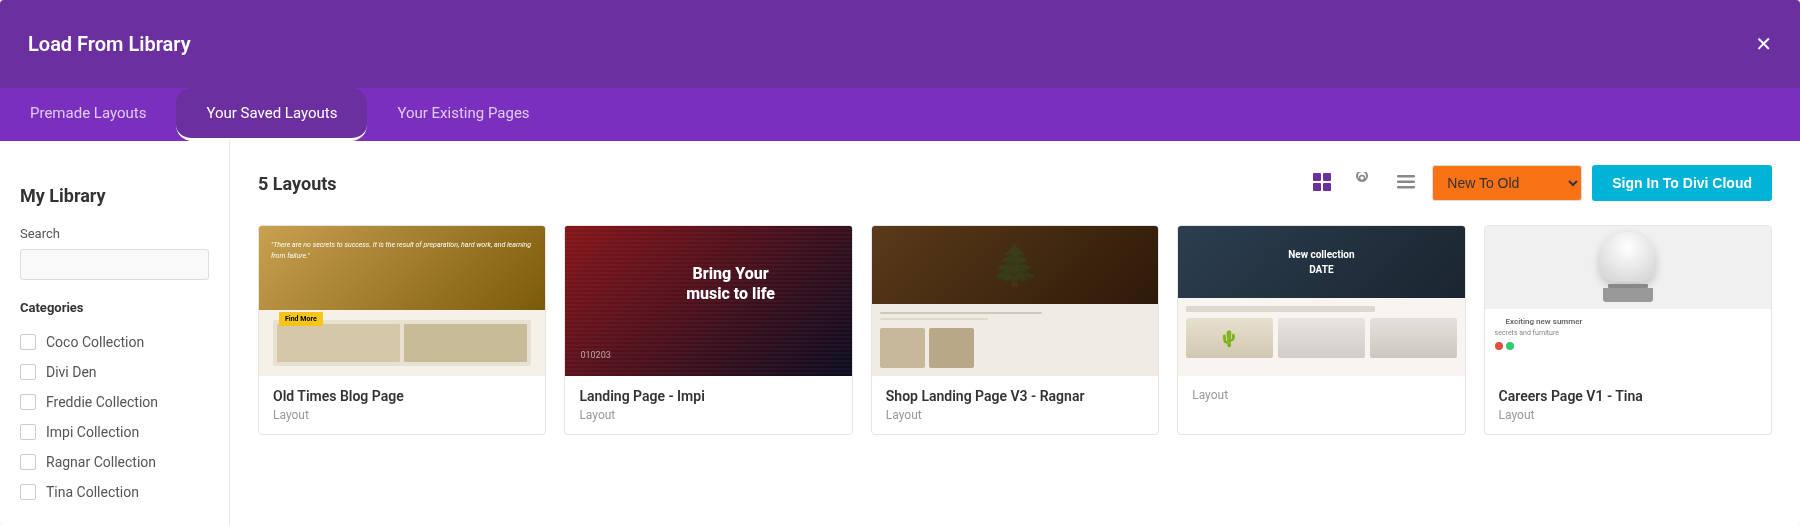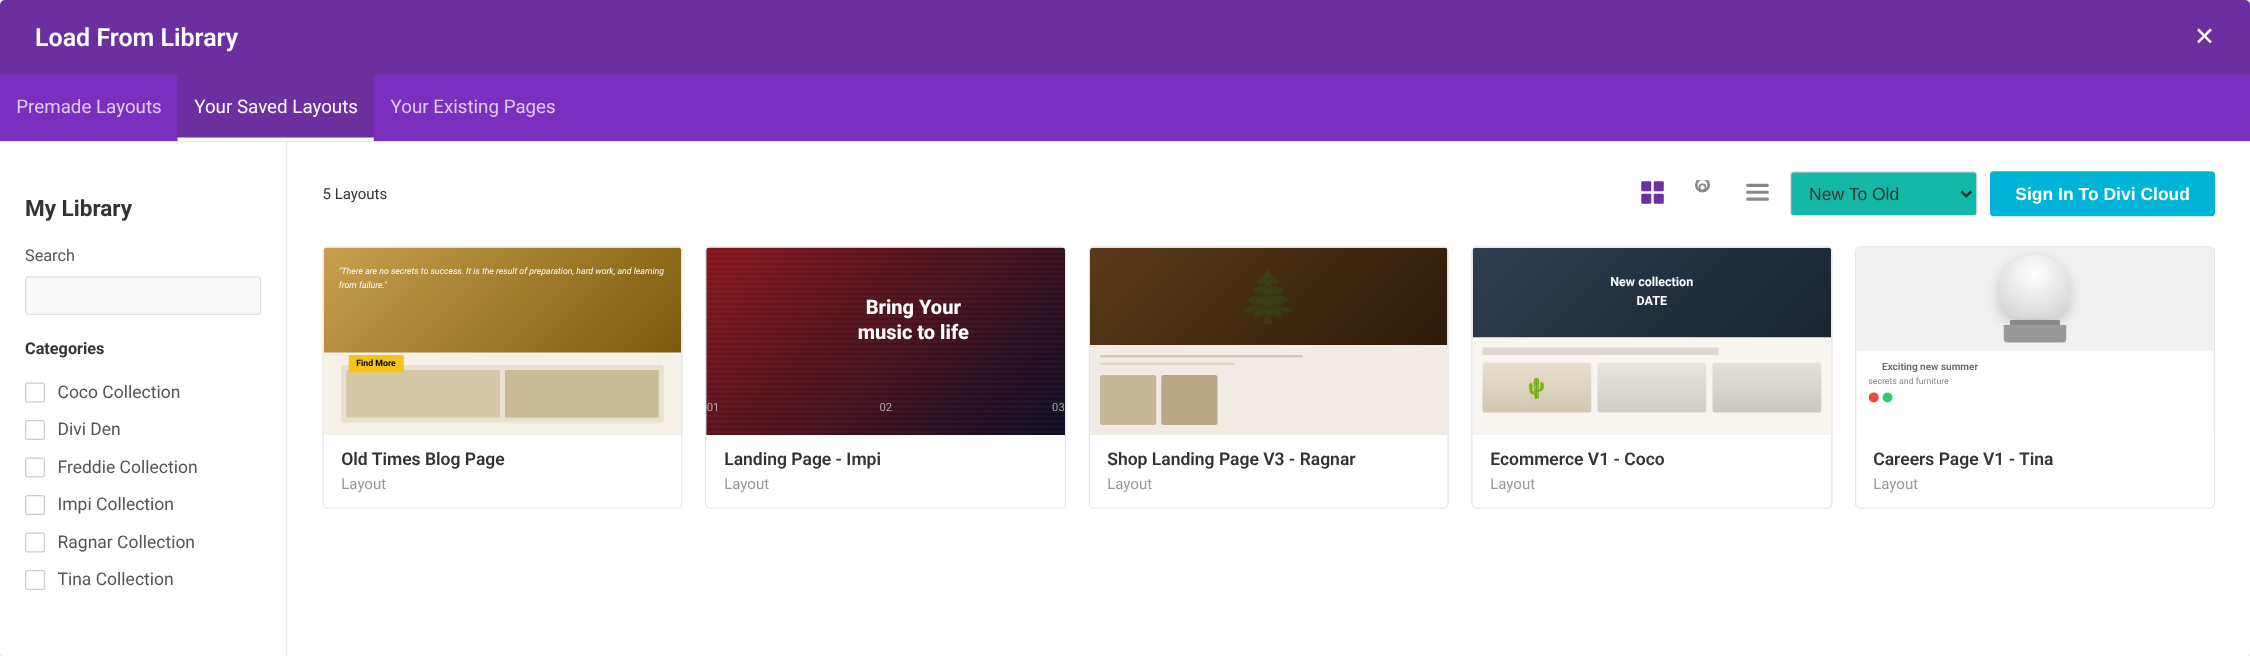--- a/index.html
+++ b/index.html
@@ -10,21 +10,21 @@
       height: 525px;
       background: #fff;
       display: flex;
       flex-direction: column;
       border-radius: 4px;
       overflow: hidden;
     }
 
     .modal-header {
       background: #6b2fa0;
-      padding: 18px 28px;
+      padding: 32px 28px;
       display: flex;
       align-items: center;
       justify-content: space-between;
       flex-shrink: 0;
     }
 
     .modal-title {
       color: #fff;
       font-size: 20px;
       font-weight: 600;
@@ -39,27 +39,28 @@
       line-height: 1;
     }
 
     .tabs-bar {
       background: #7b2fbe;
       display: flex;
       flex-shrink: 0;
     }
 
     .tab {
-      padding: 16px 13px;
+      padding: 16px 30px;
       color: rgba(255,255,255,0.75);
       font-size: 15px;
       cursor: pointer;
       border-bottom: 3px solid transparent;
       transition: all 0.2s;
       white-space: nowrap;
+      border-radius: 16px;
     }
 
     .tab.active {
       background: #6b2fa0;
       color: #fff;
       border-bottom: 3px solid #fff;
     }
 
     .modal-body {
       display: flex;
@@ -140,22 +141,22 @@
     }
 
     .content-header {
       display: flex;
       align-items: center;
       justify-content: space-between;
       margin-bottom: 24px;
     }
 
     .layouts-count {
-      font-size: 12px;
-      font-weight: 400;
+      font-size: 18px;
+      font-weight: 700;
       color: #333;
     }
 
     .header-controls {
       display: flex;
       align-items: center;
       gap: 10px;
     }
 
     .view-btn {
@@ -169,21 +170,21 @@
     }
 
     .view-btn.active { color: #6b2fa0; }
 
     .filter-select {
       border: 1px solid #ddd;
       border-radius: 3px;
       padding: 8px 28px 8px 10px;
       font-size: 14px;
       color: #333;
-      background: #14b8a6;
+      background: #f97316;
       cursor: pointer;
       appearance: auto;
       min-width: 150px;
     }
 
     .sign-in-btn {
       background: #00b4d8;
       color: #fff;
       border: none;
       border-radius: 3px;
@@ -344,21 +345,21 @@
   </div>
           <div class="layout-card">
     <div class="layout-thumbnail">
 
       <div style="background:#1a1a2e;width:100%;height:100%;position:relative;overflow:hidden;">
         <div style="position:absolute;top:0;left:0;right:0;bottom:0;background:linear-gradient(135deg,rgba(160,20,20,0.8) 0%,rgba(10,10,30,0.9) 100%);"></div>
         <div style="position:absolute;top:0;left:0;right:0;bottom:0;background-image:repeating-linear-gradient(0deg,transparent,transparent 2px,rgba(255,255,255,0.03) 2px,rgba(255,255,255,0.03) 4px);"></div>
         <div style="position:relative;z-index:1;display:flex;flex-direction:column;align-items:center;justify-content:center;height:70%;padding-top:10px;margin-left:44px;">
           <div style="color:#fff;font-size:16px;font-weight:800;text-align:center;line-height:1.2;">Bring Your<br>music to life</div>
         </div>
-        <div style="position:absolute;bottom:16px;left:0;right:0;display:flex;justify-content:space-between;z-index:1;">
+        <div style="position:absolute;bottom:16px;left:15px;right:0;display:flex;justify-content:flex-start;z-index:1;">
           <span style="color:rgba(255,255,255,0.6);font-size:9px;">01</span>
           <span style="color:rgba(255,255,255,0.6);font-size:9px;">02</span>
           <span style="color:rgba(255,255,255,0.6);font-size:9px;">03</span>
         </div>
       </div>
     </div>
     <div class="layout-info">
       <div class="layout-name">Landing Page - Impi</div>
       <div class="layout-type">Layout</div>
     </div>
@@ -397,21 +398,20 @@
           <div style="width:70%;height:6px;background:#e0d8d0;border-radius:1px;margin-bottom:6px;"></div>
           <div style="display:flex;gap:5px;height:65%;">
             <div style="flex:1;background:linear-gradient(180deg,#e8e0d0 0%,#d0c8b0 100%);border-radius:2px;display:flex;align-items:center;justify-content:center;font-size:16px;">🌵</div>
             <div style="flex:1;background:linear-gradient(180deg,#e8e4e0 0%,#d0ccc8 100%);border-radius:2px;"></div>
             <div style="flex:1;background:linear-gradient(180deg,#e4e0dc 0%,#ccc8c0 100%);border-radius:2px;"></div>
           </div>
         </div>
       </div>
     </div>
     <div class="layout-info">
-      <div class="layout-name">Ecommerce V1 - Coco</div>
       <div class="layout-type">Layout</div>
     </div>
   </div>
           <div class="layout-card">
     <div class="layout-thumbnail">
 
       <div style="background:#f5f5f5;width:100%;height:100%;position:relative;overflow:hidden;">
         <div style="position:absolute;top:0;left:0;right:0;height:55%;background:#f0f0f0;display:flex;align-items:center;justify-content:center;">
           <div style="width:65px;height:70px;position:relative;">
             <div style="width:55px;height:50px;background:radial-gradient(circle at 50% 30%,#fff 0%,#d0d0d0 100%);border-radius:50% 50% 30% 30%;margin:0 auto;box-shadow:0 4px 10px rgba(0,0,0,0.2);"></div>

